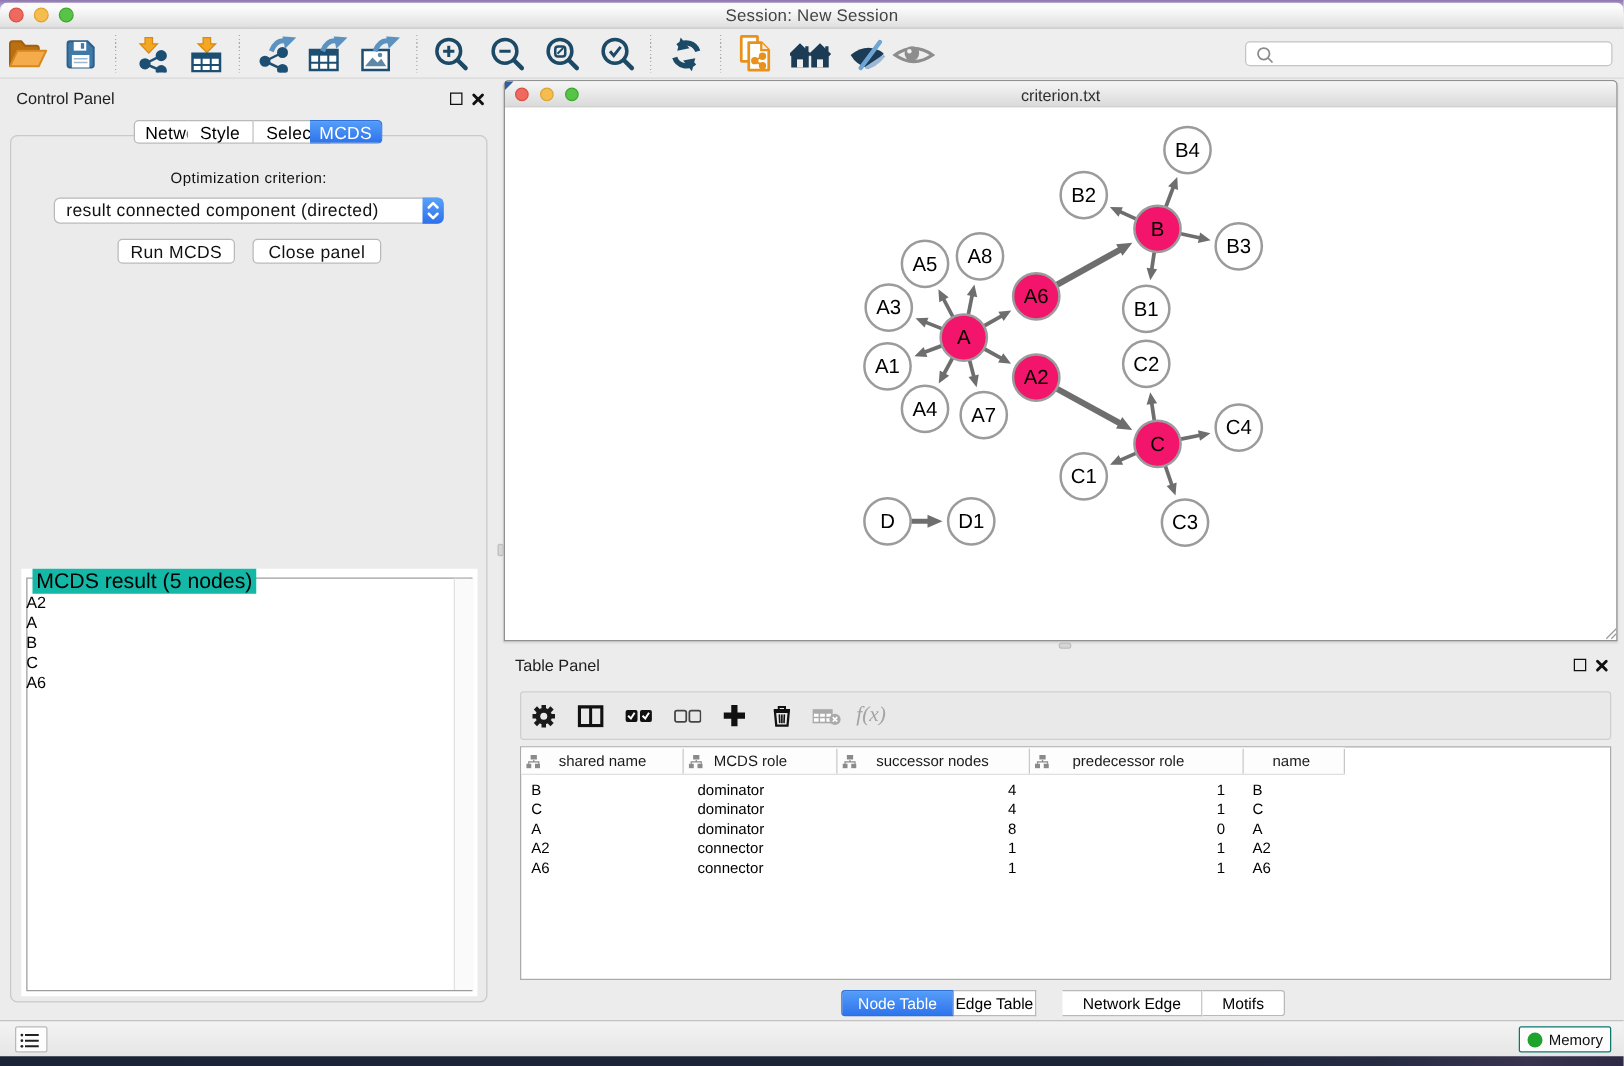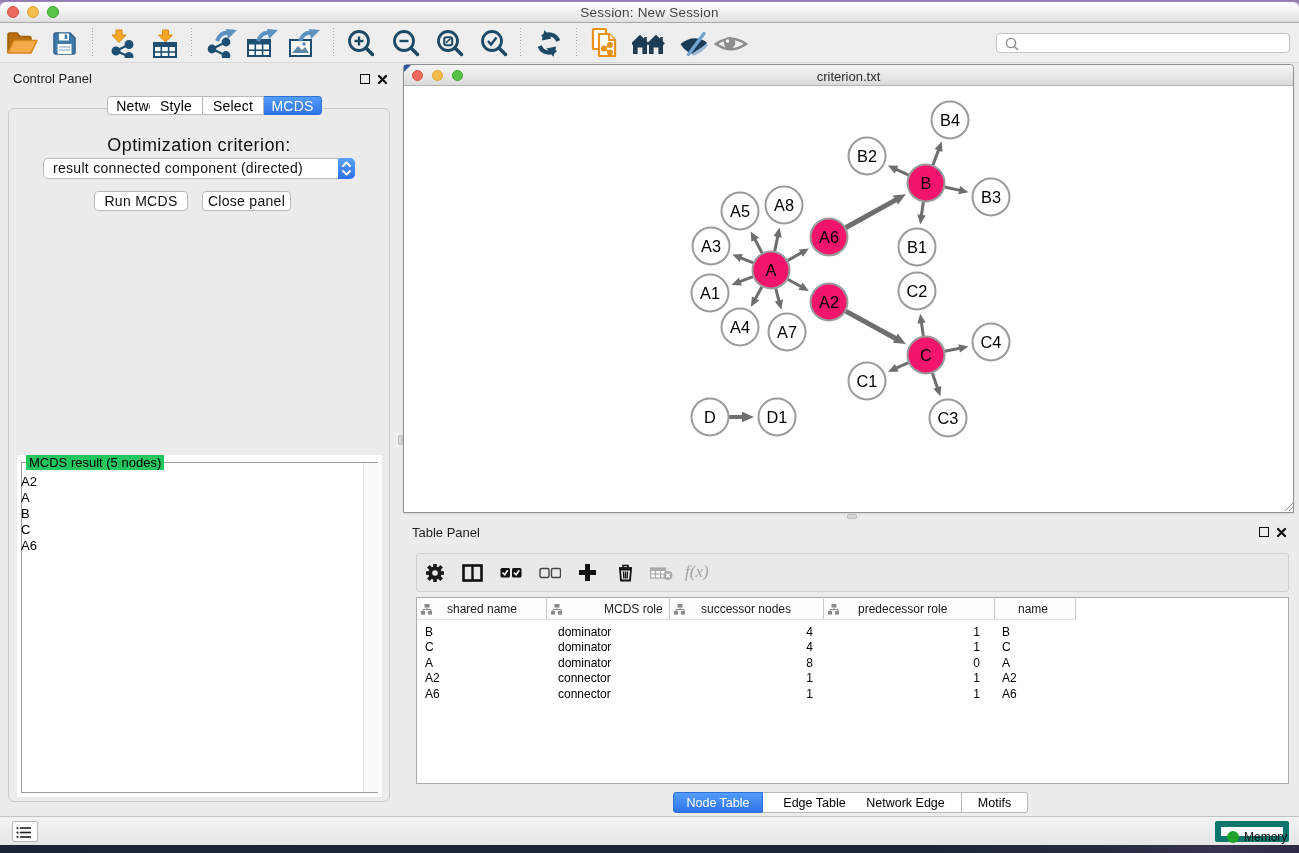--- a/index.html
+++ b/index.html
@@ -13,47 +13,47 @@
 #title { left:0; top:5px; width:1299px; text-align:center; font-size:13.5px; color:#434343; letter-spacing:0.2px; }
 #toolbar { left:0; top:23px; width:1299px; height:40px; background:#eeeeee; border-bottom:1px solid #d7d7d7; }
 .sep { top:28px; width:1px; height:30px; background:repeating-linear-gradient(#aaa 0 1px, transparent 1px 3px); }
 #searchbox { left:996px; top:33px; width:294px; height:20px; background:#fff; border:1px solid #c4c4c4; border-radius:4px; }
 
 #cpTitle { left:13px; top:71px; font-size:13px; color:#1e1e1e; }
 #cpPane { left:8px; top:108px; width:382px; height:694px; background:#ebebeb; border:1px solid #c9c9c9; border-radius:6px; }
 .tab { top:96px; height:19px; letter-spacing:0.2px; border:1px solid #b9b9b9; background:#fff; color:#000; font-size:14px; text-align:center; line-height:18px; border-left:none; }
 .tab.first { border-left:1px solid #b9b9b9; border-radius:4px 0 0 4px; }
 .tab.sel { background:linear-gradient(#559df8,#2e74ec); color:#fff; border-color:#2e6fd8; border-radius:0 4px 4px 0; }
-#optLabel { left:0px; top:135px; width:398px; text-align:center; font-size:18px; color:#111; letter-spacing:0.4px; }
+#optLabel { left:0px; top:135px; width:398px; text-align:center; font-size:12px; color:#111; letter-spacing:0.4px; }
 #combo { left:43px; top:158px; width:312px; height:21px; background:#fff; border:1px solid #b9b9b9; border-radius:5px; font-size:14px; color:#111; line-height:19px; padding-left:9px; letter-spacing:0.3px; }
 #comboBtn { left:338px; top:158px; width:17px; height:21px; background:linear-gradient(#5ba2f9,#2d6fec); border-radius:0 5px 5px 0; }
 .btn { top:191px; height:20px; letter-spacing:0.3px; background:#fff; border:1px solid #b9b9b9; border-radius:4px; font-size:14px; color:#111; text-align:center; line-height:18px; }
 #resultPanel { left:17px; top:455px; width:365px; height:342px; background:#fff; }
 #resultBorder { left:21px; top:462px; width:357px; height:331px; border:1px solid #9d9d9d; }
-#resultTitle { left:26px; top:455px; font-size:13px; color:#000; background:#22c55e; padding:0 3px; }
+#resultTitle { left:26px; top:455px; font-size:17px; color:#000; background:#14b8a6; padding:0 3px; }
 #resultScroll { left:363px; top:463px; width:16px; height:329px; background:#fafafa; border-left:1px solid #e2e2e2; }
 .li { left:21px; font-size:13px; color:#000; }
 
 #netwin { left:403px; top:64px; width:891px; height:449px; background:#fff; border:1px solid #919191; border-radius:4px 4px 0 0; box-shadow:0 1px 2px rgba(0,0,0,0.10); }
 #netTitle { left:404px; top:65px; width:889px; height:21px; background:linear-gradient(#f6f6f6,#dadada); border-bottom:1px solid #b3b3b3; border-radius:4px 4px 0 0; }
 #netTitleTxt { left:404px; top:69px; width:889px; text-align:center; font-size:13px; color:#2e2e2e; }
 .tl2 { border-radius:50%; width:11px; height:11px; top:70px; }
 
 #tpTitle { left:412px; top:525px; font-size:13px; color:#1e1e1e; }
 #tpToolbar { left:416px; top:553px; width:873px; height:39px; background:#e9e9e9; border:1px solid #cfcfcf; border-radius:3px; }
 #tblBox { left:416px; top:597px; width:873px; height:187px; background:#fff; border:1px solid #ababab; }
 #tblHead { left:417px; top:598px; width:659px; height:22px; background:#fdfdfd; border-bottom:1px solid #e0e0e0; }
 .hsep { top:599px; width:1px; height:20px; background:#c9c9c9; }
 .hlabel { top:602px; font-size:12px; color:#1a1a1a; }
 .cell { font-size:12px; color:#000; }
 
 .btab { top:792px; height:21px; border:1px solid #b9b9b9; background:#fff; color:#000; font-size:12.5px; text-align:center; line-height:20px; border-left:none; }
 
 #statusbar { left:0; top:816px; width:1299px; height:29px; background:linear-gradient(#f3f3f3,#e6e6e6); border-top:1px solid #c3c3c3; }
-#memBtn { left:1215px; top:821px; width:74px; height:21px; background:#fdfdfd; border:6px solid #0f766e; border-radius:2px; font-size:12px; color:#111; }
+#memBtn { left:1215px; top:821px; width:74px; height:21px; background:#fdfdfd; border:1px solid #0f766e; border-radius:2px; font-size:12px; color:#111; }
 #listBtn { left:12px; top:821px; width:26px; height:21px; background:#fdfdfd; border:1px solid #b9b9b9; border-radius:2px; }
 #navy { left:0; top:845px; width:1299px; height:8px; background:linear-gradient(90deg,#1b2437 0%,#1c2538 70%,#262b42 85%,#38334f 94%,#2e2944 100%); }
 </style>
 </head>
 <body>
 <div class="abs" id="deskTop"></div>
 <div class="abs" id="appTop"></div>
 <div class="abs tl" style="left:7px;background:#ee6a5f;border:0.5px solid #dc4f44;"></div>
 <div class="abs tl" style="left:27px;background:#f5bd4d;border:0.5px solid #dfa431;"></div>
 <div class="abs tl" style="left:47px;background:#59c248;border:0.5px solid #3ba92c;"></div>
@@ -201,28 +201,28 @@
 
 <div class="abs" id="cpTitle">Control Panel</div>
 <div class="abs" style="left:360px;top:74px;width:10px;height:10px;border:1.6px solid #111;"></div>
 <svg class="abs" style="left:377px;top:74px" width="11" height="11">
     <path d="M2,2 L9,9 M9,2 L2,9" stroke="#111" stroke-width="2.3" stroke-linecap="round"></path>
   </svg>
 <div class="abs" id="cpPane"></div>
 <div class="abs tab first" style="left:79px;width:71px;margin-left:28px;">Network</div>
 <div class="abs tab" style="left:150px;width:53px;">Style</div>
 <div class="abs tab" style="left:203px;width:61px;">Select</div>
-<div class="abs tab sel" style="left:264px;width:58px;">MCDS</div>
+<div class="abs tab sel" style="left:248px;width:58px;">MCDS</div>
 <div class="abs" id="optLabel">Optimization criterion:</div>
 <div class="abs" id="combo">result connected component (directed)</div>
 <div class="abs" id="comboBtn"><svg width="17" height="21">
       <path d="M8.5,4.5 L12,8 M8.5,4.5 L5,8 M8.5,16.5 L12,13 M8.5,16.5 L5,13" stroke="#fff" stroke-width="2" fill="none" stroke-linecap="round" stroke-linejoin="round"></path>
     </svg></div>
 <div class="abs btn" style="left:94px;width:94px;">Run MCDS</div>
-<div class="abs btn" style="left:202px;width:89px;">Close panel</div>
+<div class="abs btn" style="left:202px;width:103px;">Close panel</div>
 <div class="abs" id="resultPanel"></div>
 <div class="abs" id="resultBorder"></div>
 <div class="abs" id="resultTitle">MCDS result (5 nodes)</div>
 <div class="abs" id="resultScroll"></div>
 <div class="abs li" style="top:474px;">A2</div>
 <div class="abs li" style="top:490px;">A</div>
 <div class="abs li" style="top:506px;">B</div>
 <div class="abs li" style="top:522px;">C</div>
 <div class="abs li" style="top:538px;">A6</div>
 
@@ -407,21 +407,21 @@
   </svg>
 <svg class="abs" style="left:828px;top:604px" width="12" height="11">
     <g fill="#8a8a8a">
       <rect x="3.5" y="0" width="5" height="3.6"></rect>
       <rect x="0" y="7" width="4" height="3.6"></rect>
       <rect x="7" y="7" width="4" height="3.6"></rect>
     </g>
     <path d="M6,4 L6,6 M2,7 L2,5.5 L10,5.5 L10,7" stroke="#8a8a8a" stroke-width="1" fill="none"></path>
   </svg>
 <div class="abs hlabel" style="left:447px">shared name</div>
-<div class="abs hlabel" style="left:604px">MCDS role</div>
+<div class="abs hlabel" style="left:571px">MCDS role</div>
 <div class="abs hlabel" style="left:701px">successor nodes</div>
 <div class="abs hlabel" style="left:858px">predecessor role</div>
 <div class="abs hlabel" style="left:1018px">name</div>
 <div class="abs cell" style="left:425px;top:625px">B</div>
 <div class="abs cell" style="left:558px;top:625px">dominator</div>
 <div class="abs cell" style="left:753px;top:625px;width:60px;text-align:right">4</div>
 <div class="abs cell" style="left:920px;top:625px;width:60px;text-align:right">1</div>
 <div class="abs cell" style="left:1002px;top:625px">B</div>
 <div class="abs cell" style="left:425px;top:640px">C</div>
 <div class="abs cell" style="left:558px;top:640px">dominator</div>
@@ -438,21 +438,21 @@
 <div class="abs cell" style="left:753px;top:671px;width:60px;text-align:right">1</div>
 <div class="abs cell" style="left:920px;top:671px;width:60px;text-align:right">1</div>
 <div class="abs cell" style="left:1002px;top:671px">A2</div>
 <div class="abs cell" style="left:425px;top:687px">A6</div>
 <div class="abs cell" style="left:558px;top:687px">connector</div>
 <div class="abs cell" style="left:753px;top:687px;width:60px;text-align:right">1</div>
 <div class="abs cell" style="left:920px;top:687px;width:60px;text-align:right">1</div>
 <div class="abs cell" style="left:1002px;top:687px">A6</div>
 
 <div class="abs btab" style="left:673px;width:90px;background:linear-gradient(#559df8,#2e74ec);color:#fff;border-color:#2e6fd8;border-radius:3px 0 0 3px;border-left:1px solid #2e6fd8;">Node Table</div>
-<div class="abs btab" style="left:763px;width:104px;">Edge Table</div>
+<div class="abs btab" style="left:763px;width:66px;">Edge Table</div>
 <div class="abs btab" style="left:850px;width:112px;">Network Edge</div>
 <div class="abs btab" style="left:962px;width:66px;border-radius:0 3px 3px 0;">Motifs</div>
 
 <div class="abs" id="statusbar"></div>
 <div class="abs" id="listBtn">
     <svg width="24" height="19" style="position:absolute;left:1px;top:1px">
       <g stroke="#222" stroke-width="1.6">
         <line x1="6" y1="5" x2="17" y2="5"></line>
         <line x1="6" y1="9.5" x2="17" y2="9.5"></line>
         <line x1="6" y1="14" x2="17" y2="14"></line>

